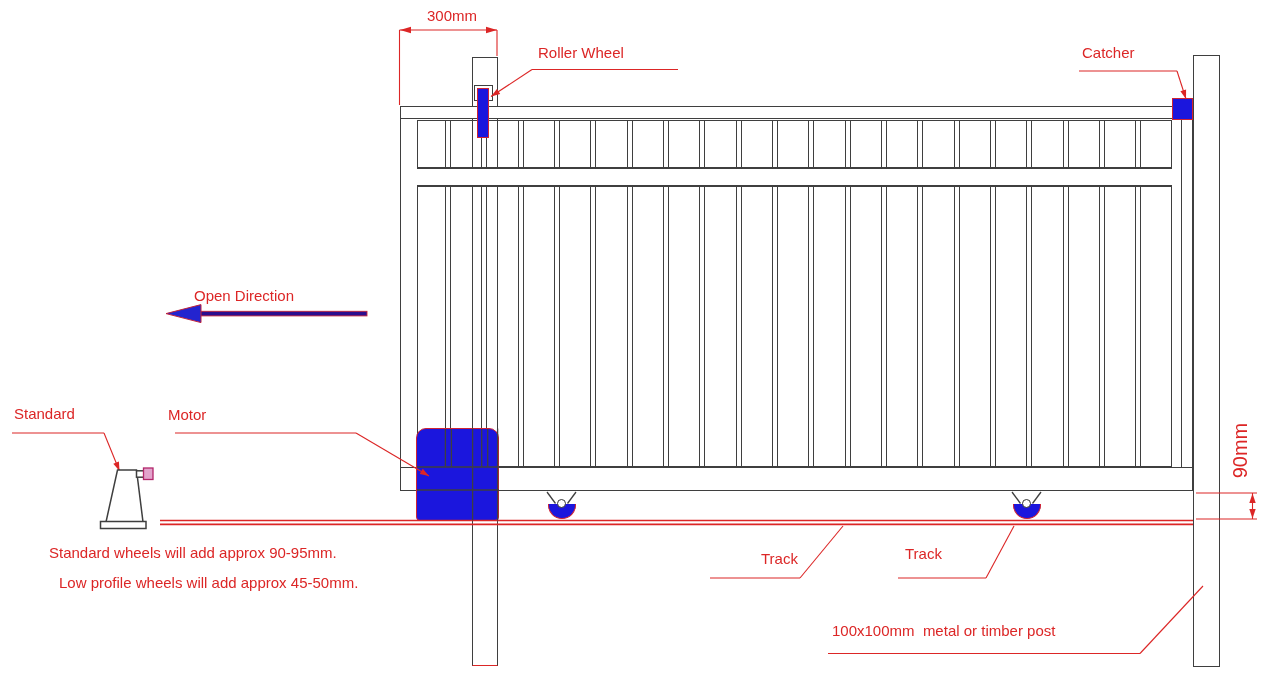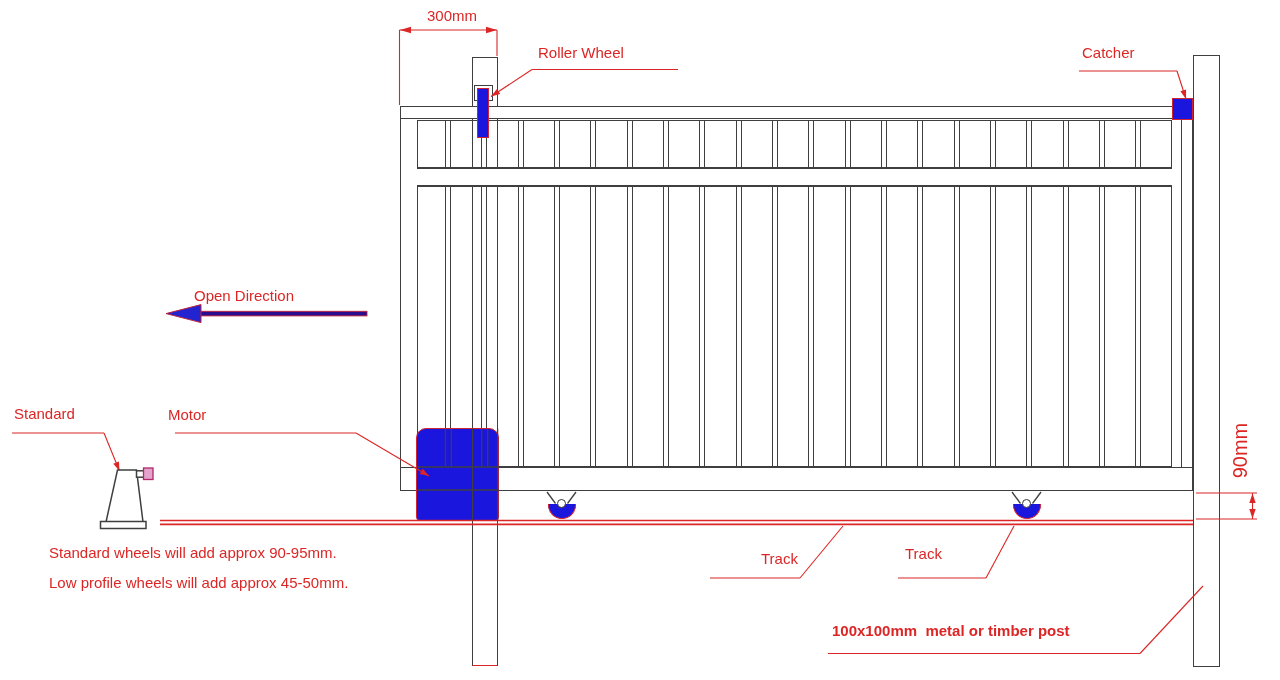--- a/index.html
+++ b/index.html
@@ -204,23 +204,23 @@
   <div class="label" style="left:1082px;top:45px;">Catcher</div>
 
   <div class="label" style="left:194px;top:288px;">Open Direction</div>
 
   <div class="label" style="left:14px;top:406px;">Standard</div>
 
   <div class="label" style="left:168px;top:407px;">Motor</div>
 
   <div class="label" style="left:49px;top:545px;">Standard wheels will add approx 90-95mm.</div>
 
-  <div class="label" style="left:49px;top:575px;">Low profile wheels will add approx 45-50mm.</div>
+  <div class="label" style="left:59px;top:575px;">Low profile wheels will add approx 45-50mm.</div>
 
   <div class="label" style="left:722px;top:551px;margin-left:39px;">Track</div>
 
   <div class="label" style="left:905px;top:546px;">Track</div>
 
-  <div class="label" style="left:832px;top:623px;font-weight:bold;">100x100mm  metal or timber post</div>
+  <div class="label" style="left:832px;top:623px;">100x100mm  metal or timber post</div>
 
   <div class="label" id="dim90-label" style="left:1210px;top:440px;width:60px;height:21px;">90mm</div>
 
 </div>
 
 </body></html>

